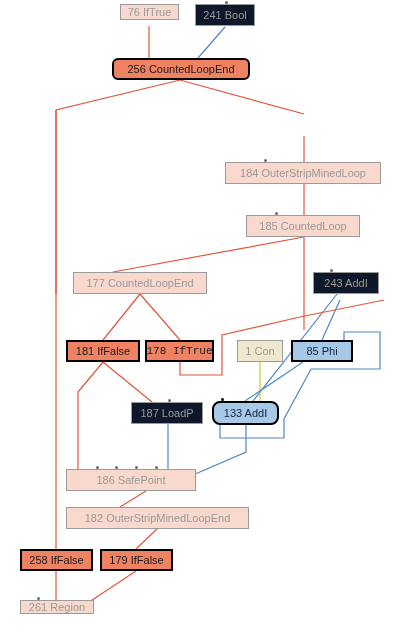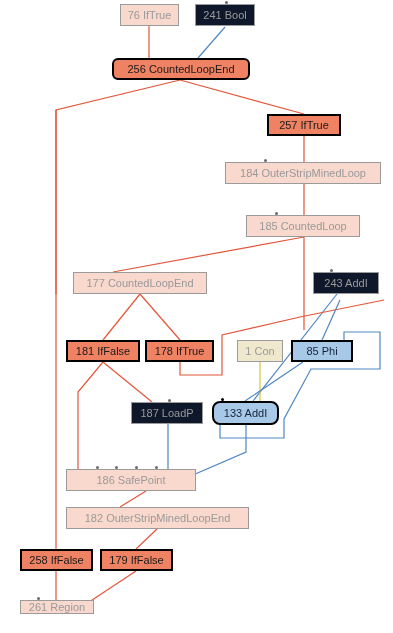--- a/index.html
+++ b/index.html
@@ -96,52 +96,49 @@
       <path d="M303,362 L245,401" fill="none" stroke="#4f87c4" stroke-width="1.2" stroke-linejoin="miter"></path>
       <path d="M344,340 L344,332 L380,332 L380,369 L311,369 L284,419 L284,438 L220,438 L220,425" fill="none" stroke="#4f87c4" stroke-width="1.2" stroke-linejoin="miter"></path>
       <path d="M340,300 L322,340" fill="none" stroke="#4f87c4" stroke-width="1.2" stroke-linejoin="miter"></path>
       <path d="M168,424 L168,469" fill="none" stroke="#4f87c4" stroke-width="1.2" stroke-linejoin="miter"></path>
       <path d="M246,425 L246,452 L186,478" fill="none" stroke="#4f87c4" stroke-width="1.2" stroke-linejoin="miter"></path>
       <path d="M146,491 L120,507" fill="none" stroke="#e2563a" stroke-width="1.2" stroke-linejoin="miter"></path>
       <path d="M157,529 L136,549" fill="none" stroke="#e2563a" stroke-width="1.2" stroke-linejoin="miter"></path>
       <path d="M136,571 L77,610" fill="none" stroke="#e2563a" stroke-width="1.2" stroke-linejoin="miter"></path>
       <path d="M56,110 L56,610" fill="none" stroke="#e2563a" stroke-width="1.2" stroke-linejoin="miter"></path>
     </svg>
-<div class="node n-ctrl-light" style="left: 120px; top: 4px; width: 59px; height: 22px;">
+<div class="node n-ctrl-light" style="left: 120px; top: 4px; width: 59px; height: 16px;">
       <span>76 IfTrue</span>
     </div>
     <div class="node n-data-light" style="left: 195px; top: 4px; width: 60px; height: 22px;">
       <span>241 Bool</span>
     </div>
     <div class="port" style="left: 225px; top: 1px;"></div>
     <div class="node n-ctrl-strong" style="left: 112px; top: 58px; width: 138px; height: 22px; border-radius: 6px;">
       <span>256 CountedLoopEnd</span>
-    </div>
-    <div class="node n-ctrl-strong" style="left: 267px; top: 114px; width: 74px; height: 22px;">
-      <span>257 IfTrue</span>
     </div>
     <div class="node n-ctrl-light" style="left: 225px; top: 162px; width: 156px; height: 22px;">
       <span>184 OuterStripMinedLoop</span>
     </div>
     <div class="port" style="left: 264px; top: 159px;"></div>
     <div class="node n-ctrl-light" style="left: 246px; top: 215px; width: 114px; height: 22px;">
       <span>185 CountedLoop</span>
     </div>
     <div class="port" style="left: 274.5px; top: 212px;"></div>
     <div class="node n-ctrl-light" style="left: 73px; top: 272px; width: 134px; height: 22px;">
       <span>177 CountedLoopEnd</span>
     </div>
     <div class="node n-data-light" style="left: 313px; top: 272px; width: 66px; height: 22px;">
       <span>243 AddI</span>
     </div>
     <div class="port" style="left: 329.5px; top: 269px;"></div>
     <div class="node n-ctrl-strong" style="left: 66px; top: 340px; width: 74px; height: 22px;">
       <span>181 IfFalse</span>
     </div>
-    <div class="node n-ctrl-strong" style="left: 145px; top: 340px; width: 69px; height: 22px;">
+    <div class="node n-ctrl-strong" style="left: 145px; top: 340px; width: 69px; height: 22px; font-family: Liberation Mono, monospace;">
       <span>178 IfTrue</span>
     </div>
     <div class="node n-con-light" style="left: 237px; top: 340px; width: 46px; height: 22px;">
       <span>1 Con</span>
     </div>
     <div class="node n-data-strong" style="left: 291px; top: 340px; width: 62px; height: 22px;">
       <span>85 Phi</span>
     </div>
     <div class="node n-data-light" style="left: 131px; top: 402px; width: 72px; height: 22px;">
       <span>187 LoadP</span>

